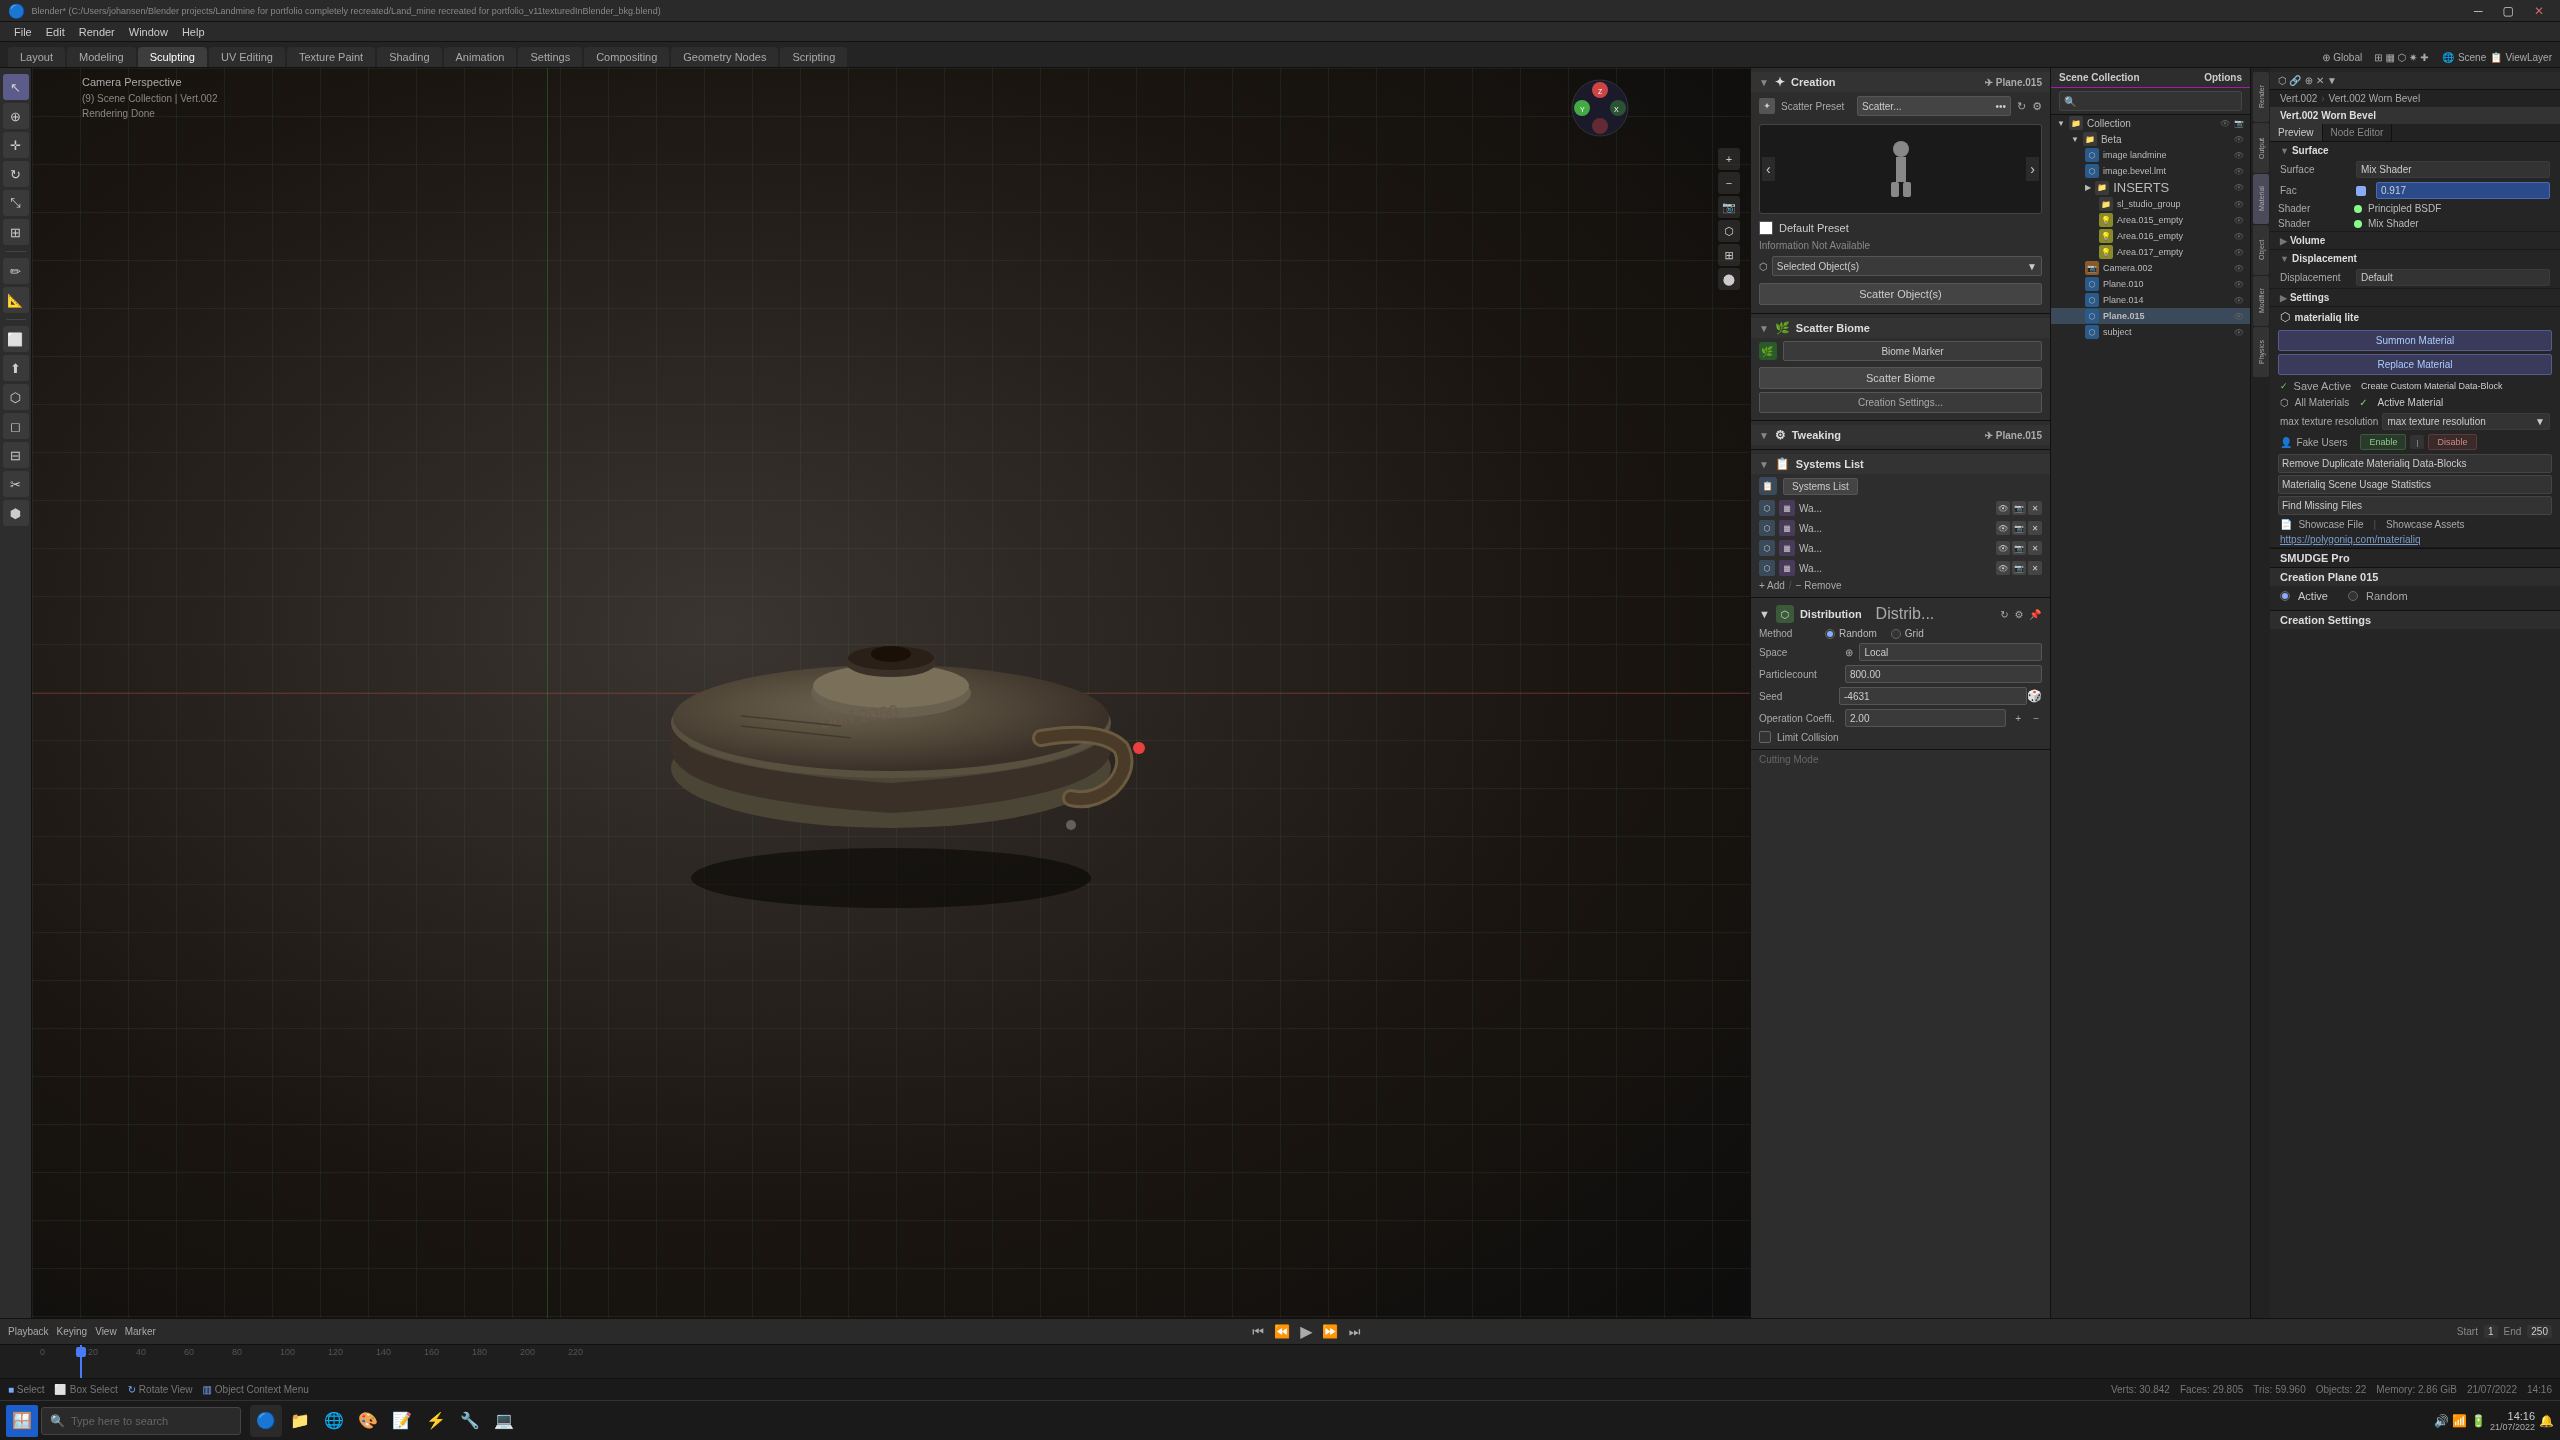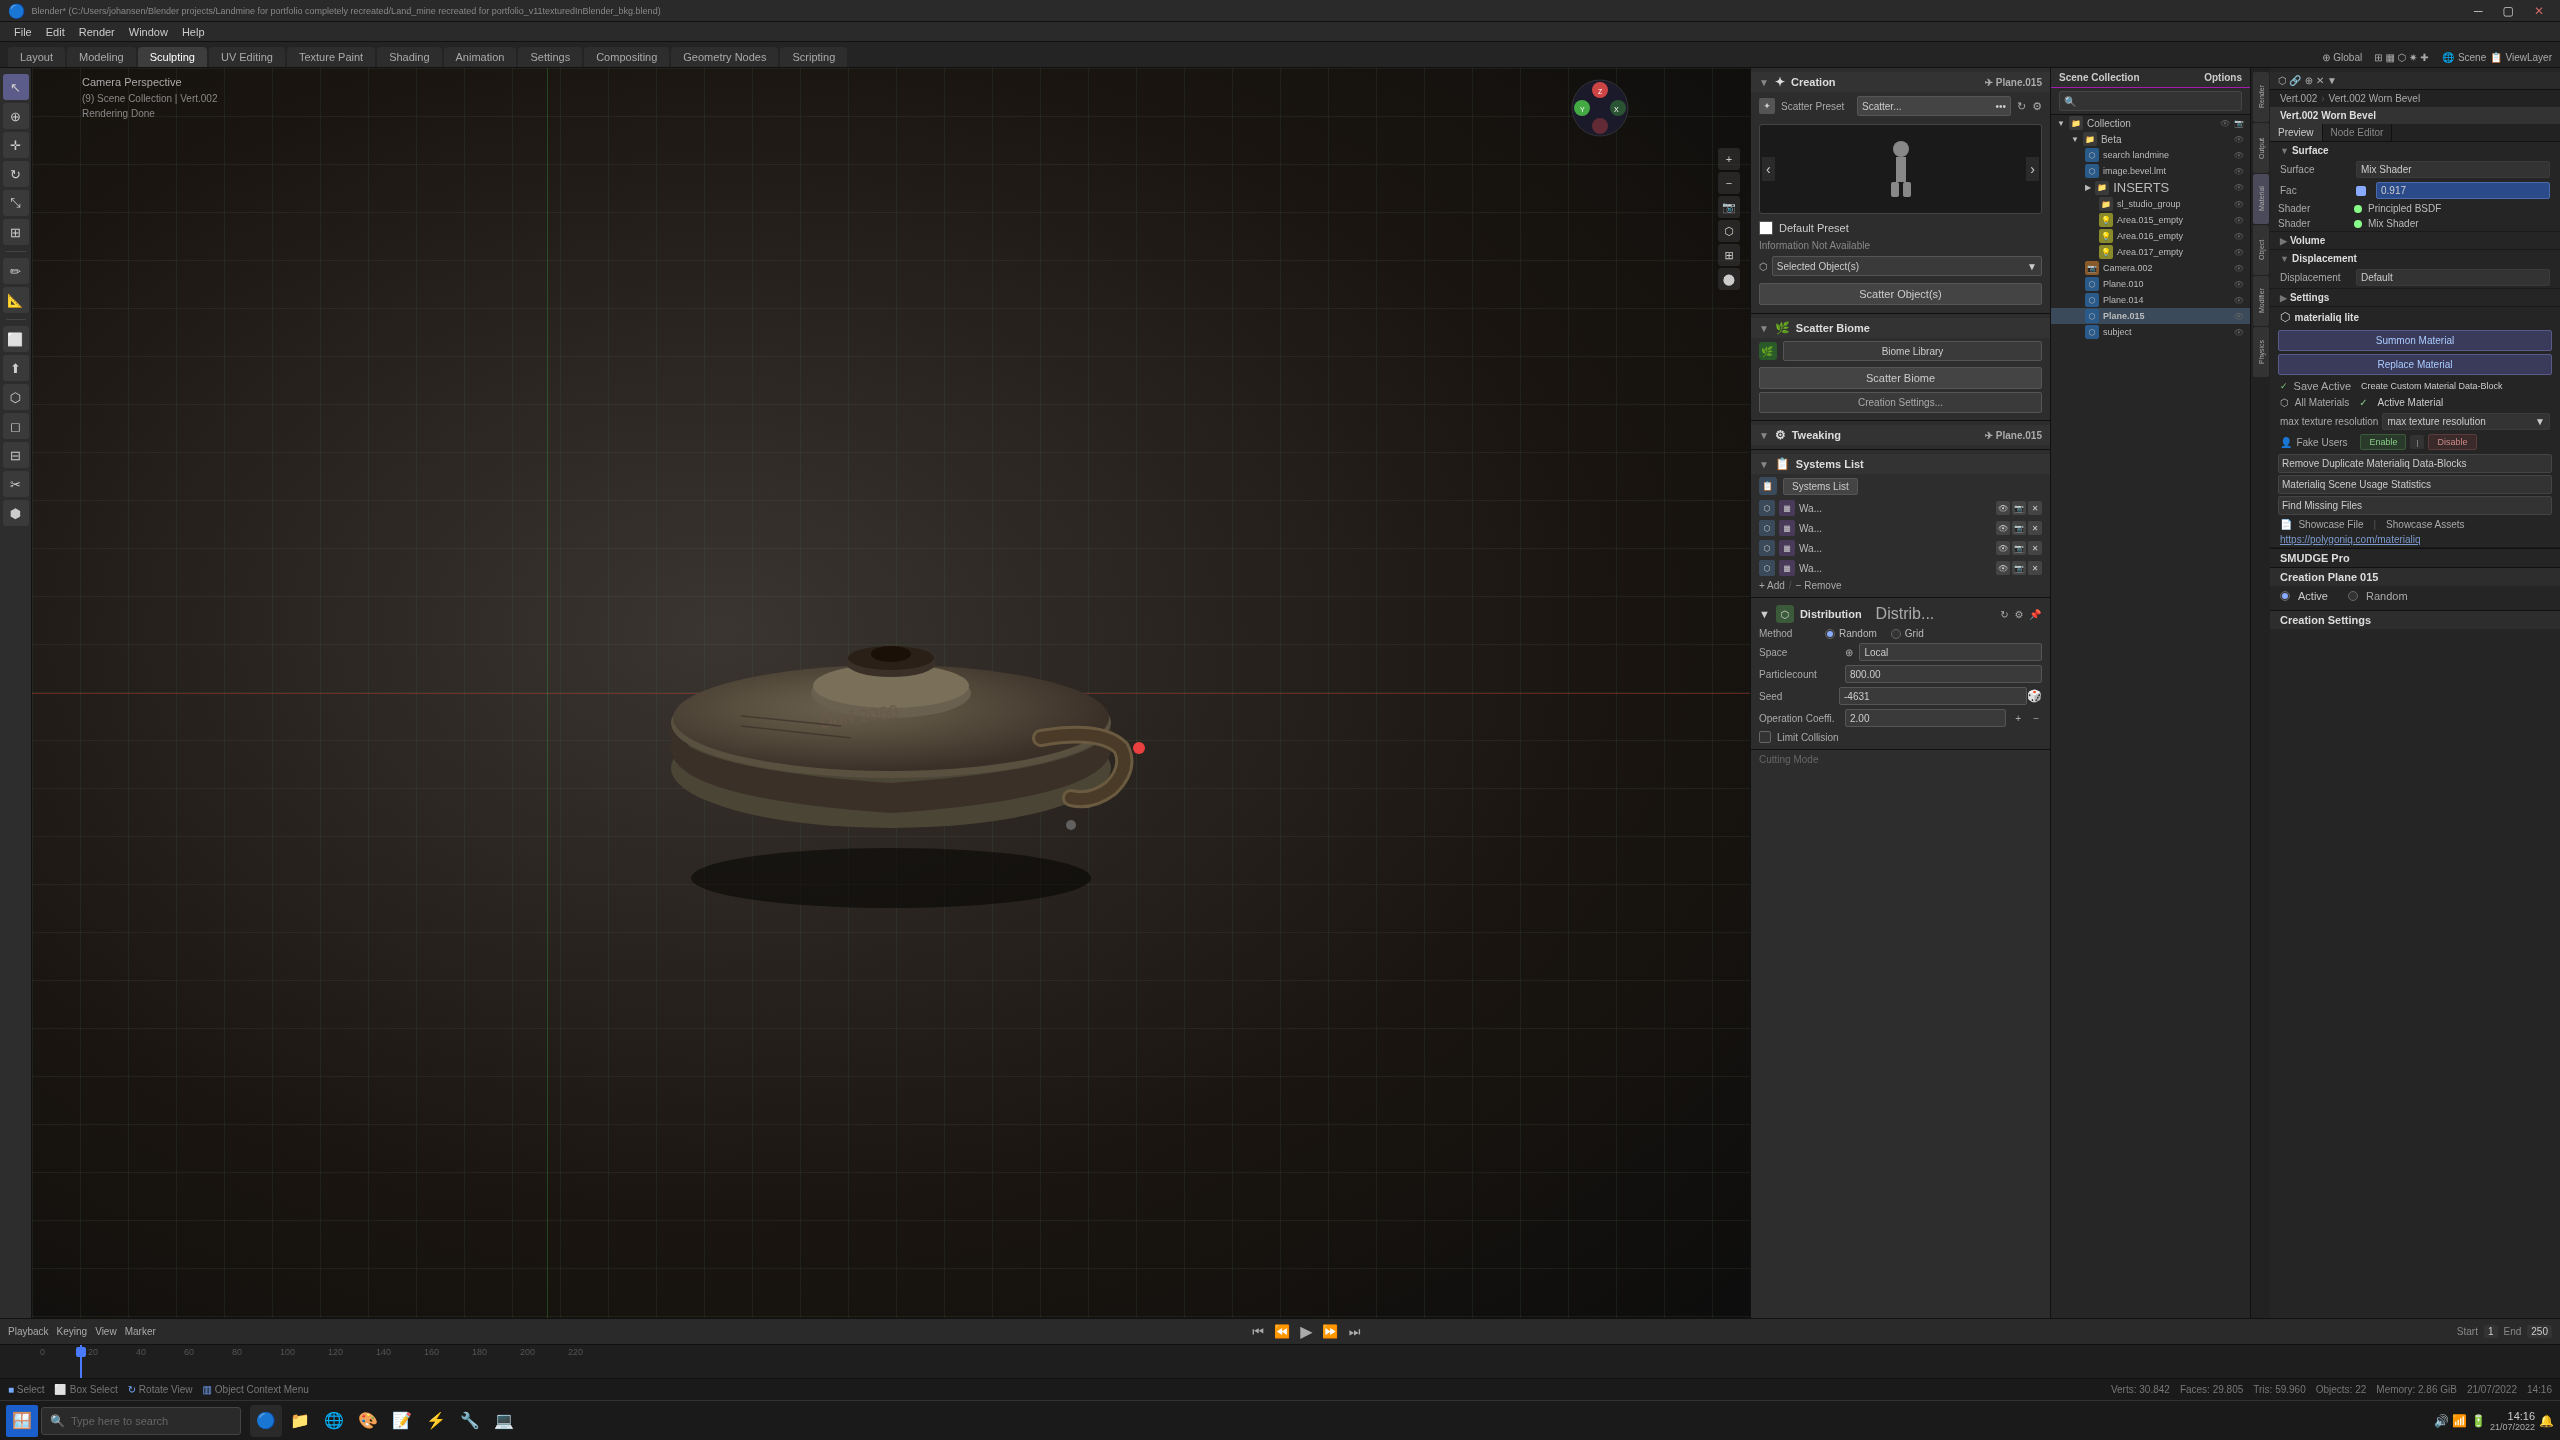--- a/index.html
+++ b/index.html
@@ -1090,21 +1090,21 @@
 
     <div class="panel-section">
       <div class="panel-header">
         <span class="arrow">▼</span>
         <span class="header-icon">🌿</span>
         <span>Scatter Biome</span>
       </div>
       <div class="biome-header-row">
         <div class="biome-icon">🌿</div>
         <div class="biome-lib-btn">
-          <span>Biome Library</span>
+          <span>Biome Marker</span>
         </div>
       </div>
       <div class="scatter-biome-btn">
         <span>Scatter Biome</span>
       </div>
       <div class="creation-settings-btn">
         <span>Creation Settings...</span>
       </div>
     </div>
 
@@ -1264,21 +1264,21 @@
         <div class="item-indent"></div>
         <span style="font-size:8px;">▼</span>
         <div class="item-icon collection">📁</div>
         <span>Beta</span>
         <span class="item-eye">👁</span>
       </div>
       <div class="outliner-item">
         <div class="item-indent"></div>
           <div class="item-indent"></div>
         <div class="item-icon mesh">⬡</div>
-        <span style="font-size:9px;">search landmine</span>
+        <span style="font-size:9px;">image landmine</span>
         <span class="item-eye">👁</span>
       </div>
       <div class="outliner-item">
         <div class="item-indent"></div>
           <div class="item-indent"></div>
         <div class="item-icon mesh">⬡</div>
         <span style="font-size:9px;">image.bevel.lmt</span>
         <span class="item-eye">👁</span>
       </div>
       <div class="outliner-item">

